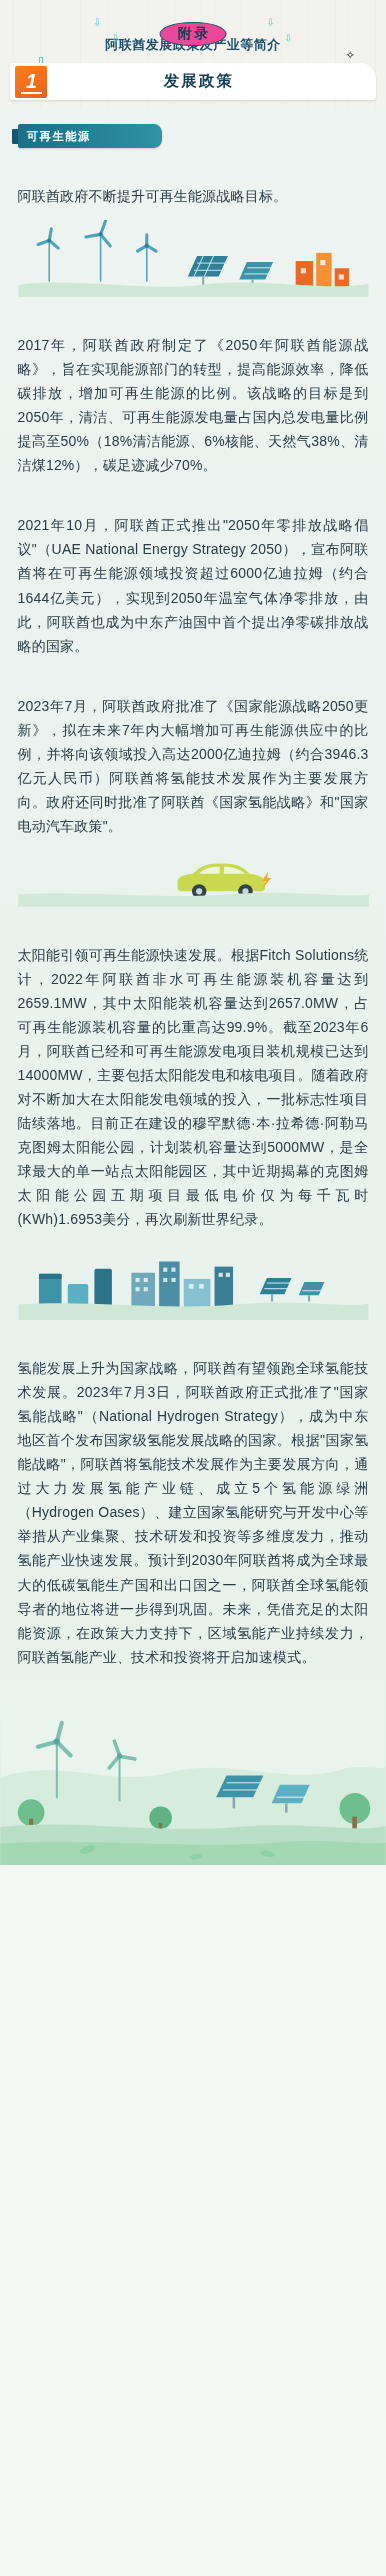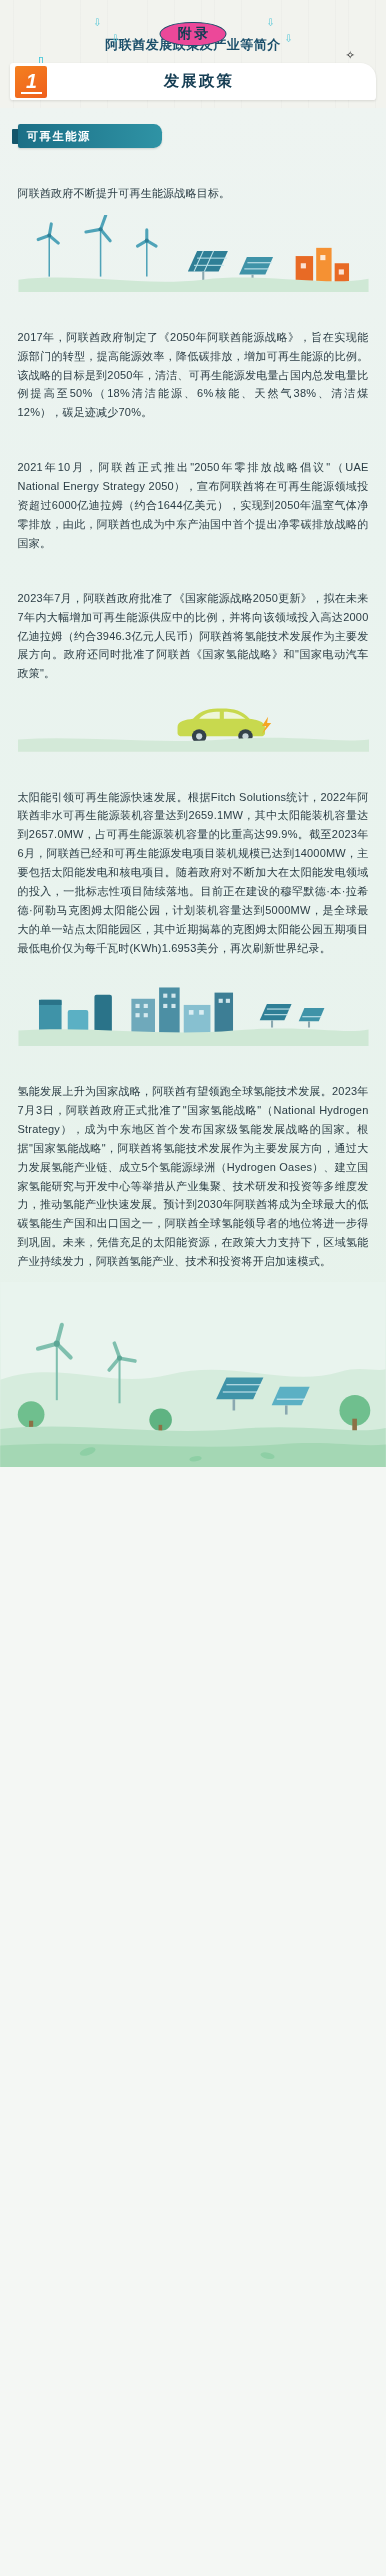--- a/index.html
+++ b/index.html
@@ -168,21 +168,21 @@
   .subtitle-ribbon::before{
     content:"";
     position:absolute;
     left:-5.2px; top:4.1px;
     width:5.2px; height:15.5px;
     background:#14566b;
     border-radius:1px 0 0 1px;
   }
 
   p.para {
-    font-size: 11px;
+    font-size: 14px;
     line-height: 1.72;
     color: #2a3c44;
     text-align: justify;
     margin-bottom: 11.3px;
     letter-spacing: 0.2px;
     margin-top: 36px;
   }
 
   
   .illus {

